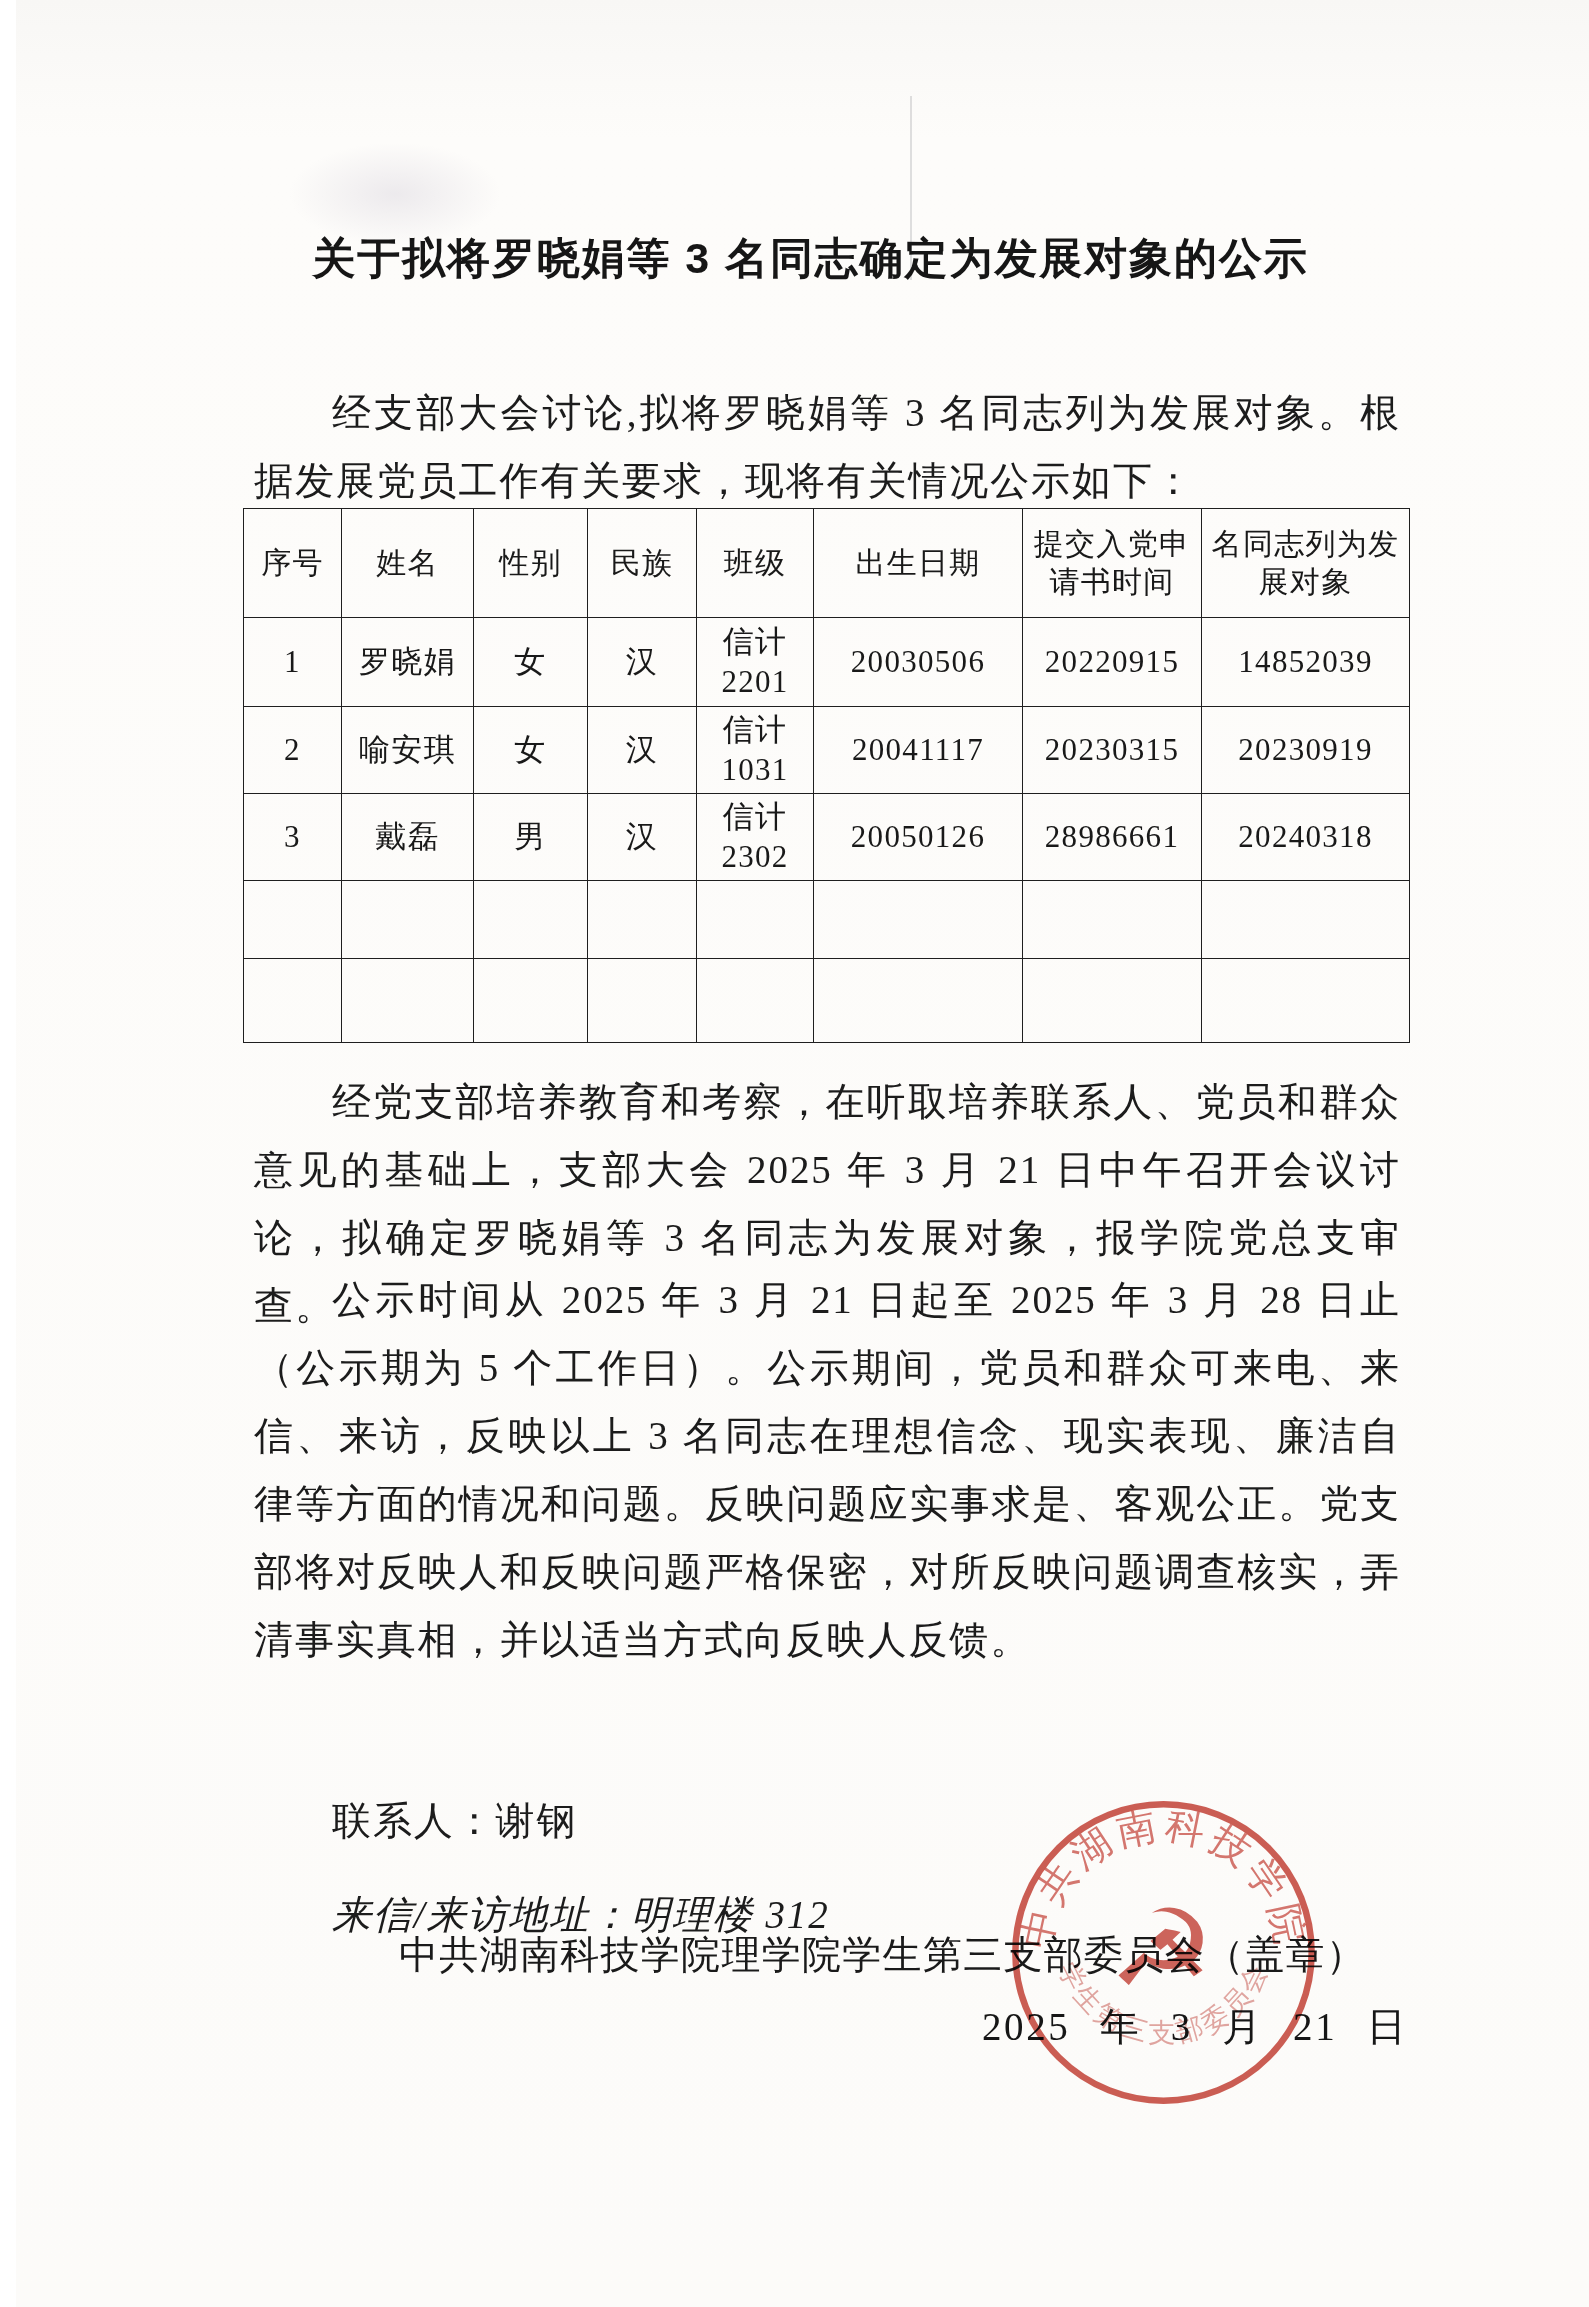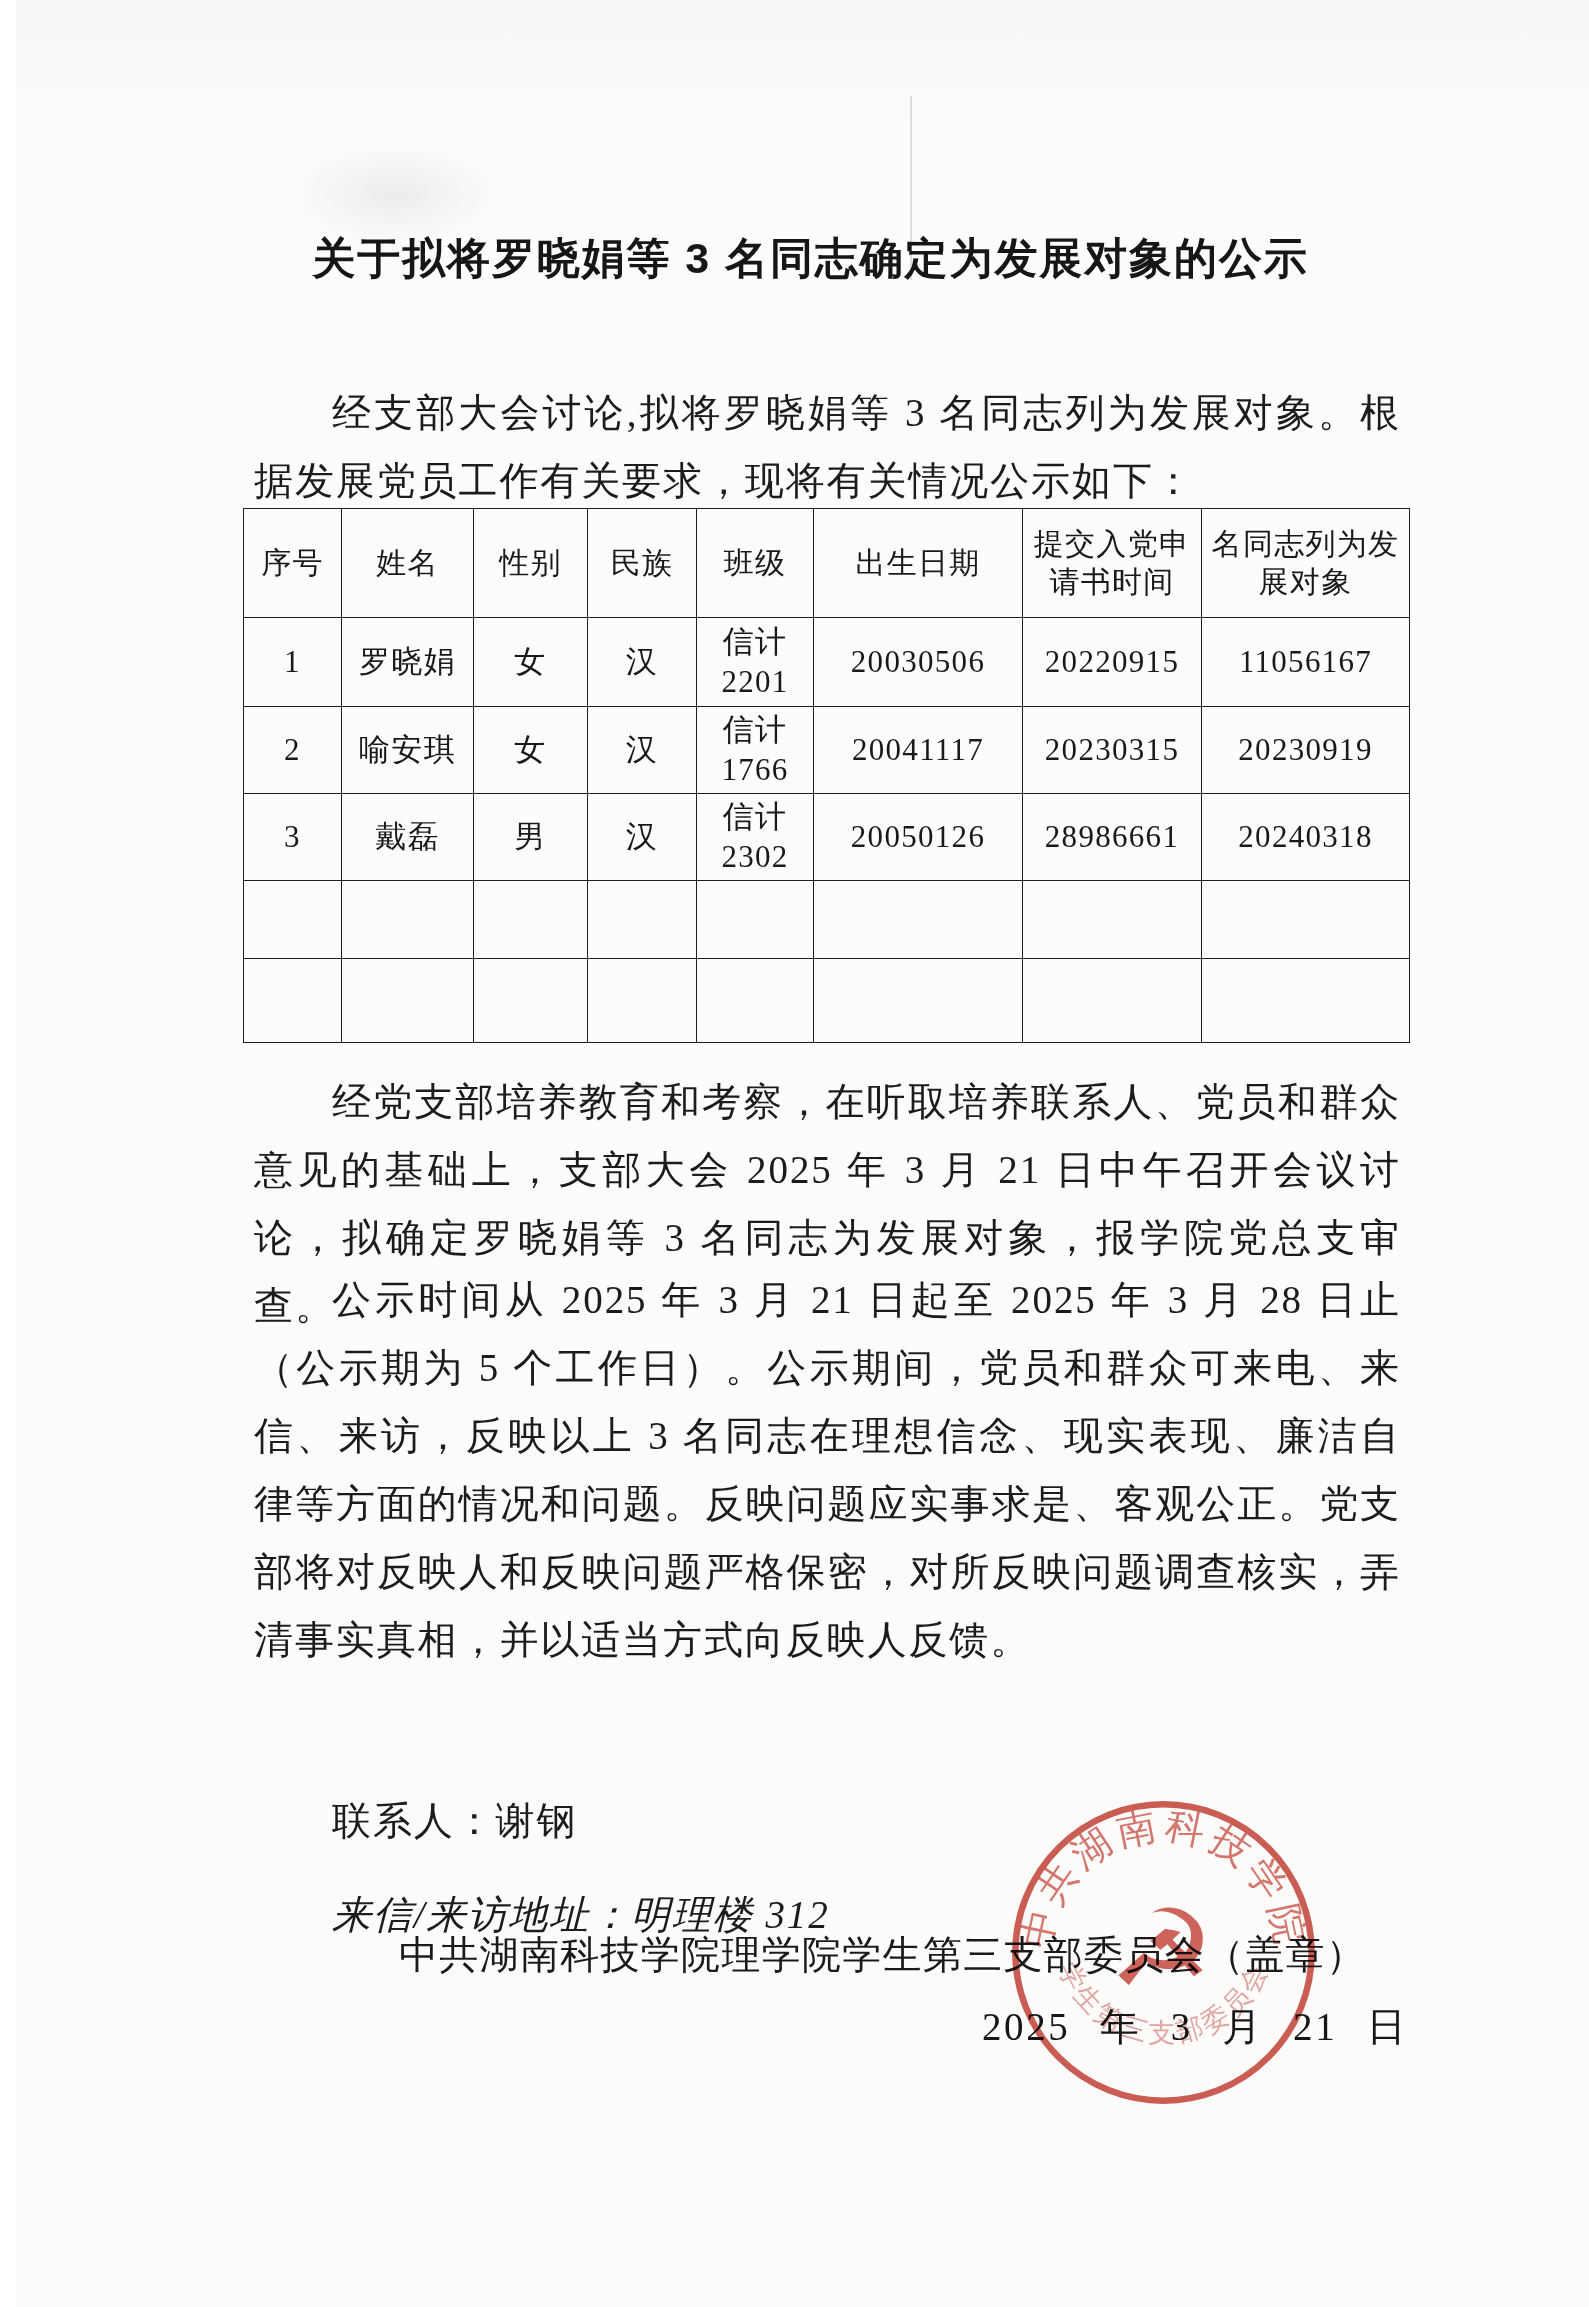--- a/index.html
+++ b/index.html
@@ -122,28 +122,28 @@
       <th>名同志列为发展对象</th>
     </tr>
     <tr class="r-1">
       <td>1</td>
       <td>罗晓娟</td>
       <td>女</td>
       <td>汉</td>
       <td>信计 2201</td>
       <td>20030506</td>
       <td>20220915</td>
-      <td>11056167</td>
+      <td>14852039</td>
     </tr>
     <tr class="r-2">
       <td>2</td>
       <td>喻安琪</td>
       <td>女</td>
       <td>汉</td>
-      <td>信计 1766</td>
+      <td>信计 1031</td>
       <td>20041117</td>
       <td>20230315</td>
       <td>20230919</td>
     </tr>
     <tr class="r-3">
       <td>3</td>
       <td>戴磊</td>
       <td>男</td>
       <td>汉</td>
       <td>信计 2302</td>

